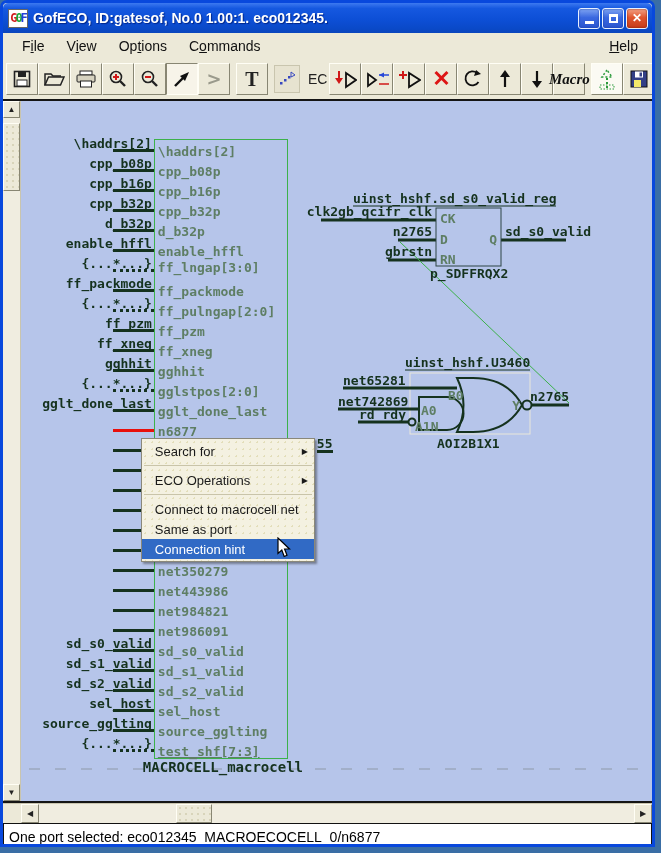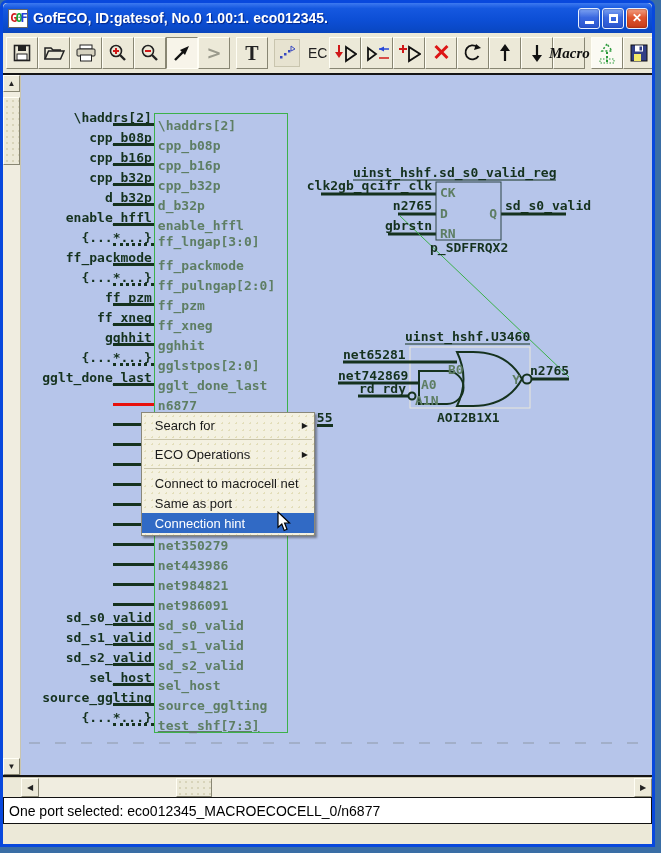--- a/index.html
+++ b/index.html
@@ -111,20 +111,29 @@
         <div class="glyph-min"></div>
       </div>
     <div class="win-btn">
         <div class="glyph-max"></div>
       </div>
     <div class="win-btn close">
         <span>✕</span>
       </div>
   </div>
 
+  <div class="menubar">
+    <div class="menubar-items" id="menubar-items">
+        <div class="menu-item"><span>F<u>i</u>le</span></div>
+        <div class="menu-item"><span>V<u>i</u>ew</span></div>
+        <div class="menu-item"><span>Op<u>t</u>ions</span></div>
+        <div class="menu-item"><span>C<u>o</u>mmands</span></div>
+      </div>
+    <div class="menu-item menu-help" id="menubar-help"><span><u>H</u>elp</span></div>
+  </div>
 
   <div class="toolbar">
     <div class="tb-btn">
       <svg width="20" height="20">
           <rect x="2.5" y="2.5" width="15" height="15" fill="none" stroke="#222" stroke-width="1.6"></rect>
           <rect x="6" y="3" width="8" height="5" fill="#222"></rect>
           <rect x="5" y="11" width="10" height="6" fill="#fff" stroke="#222"></rect>
         </svg>
     </div>
     <div class="tb-btn">
@@ -449,20 +458,21 @@
     <div class="ext-label" style="top: 616px;">source_gglting</div>
     <div class="int-label" style="top: 624px;">source_gglting</div>
   </div>
           <div class="port-row">
     <div class="stub bus" style="top: 648px;"></div>
     <div class="ext-label" style="top: 636px;">{...*...}</div>
     <div class="int-label" style="top: 644px; text-decoration: underline;">test_shf[7:3]</div>
   </div>
         </div>
       <div class="partial-label">55</div>
+      <div class="footer-label">MACROCELL_macrocell</div>
 
       <div class="context-menu" id="context-menu-items">
           <div class="cm-item">
             <span>Search for</span>
             <span class="sub-arrow">▶</span>
           </div>
           <div class="cm-sep"></div>
           <div class="cm-item">
             <span>ECO Operations</span>
             <span class="sub-arrow">▶</span>

